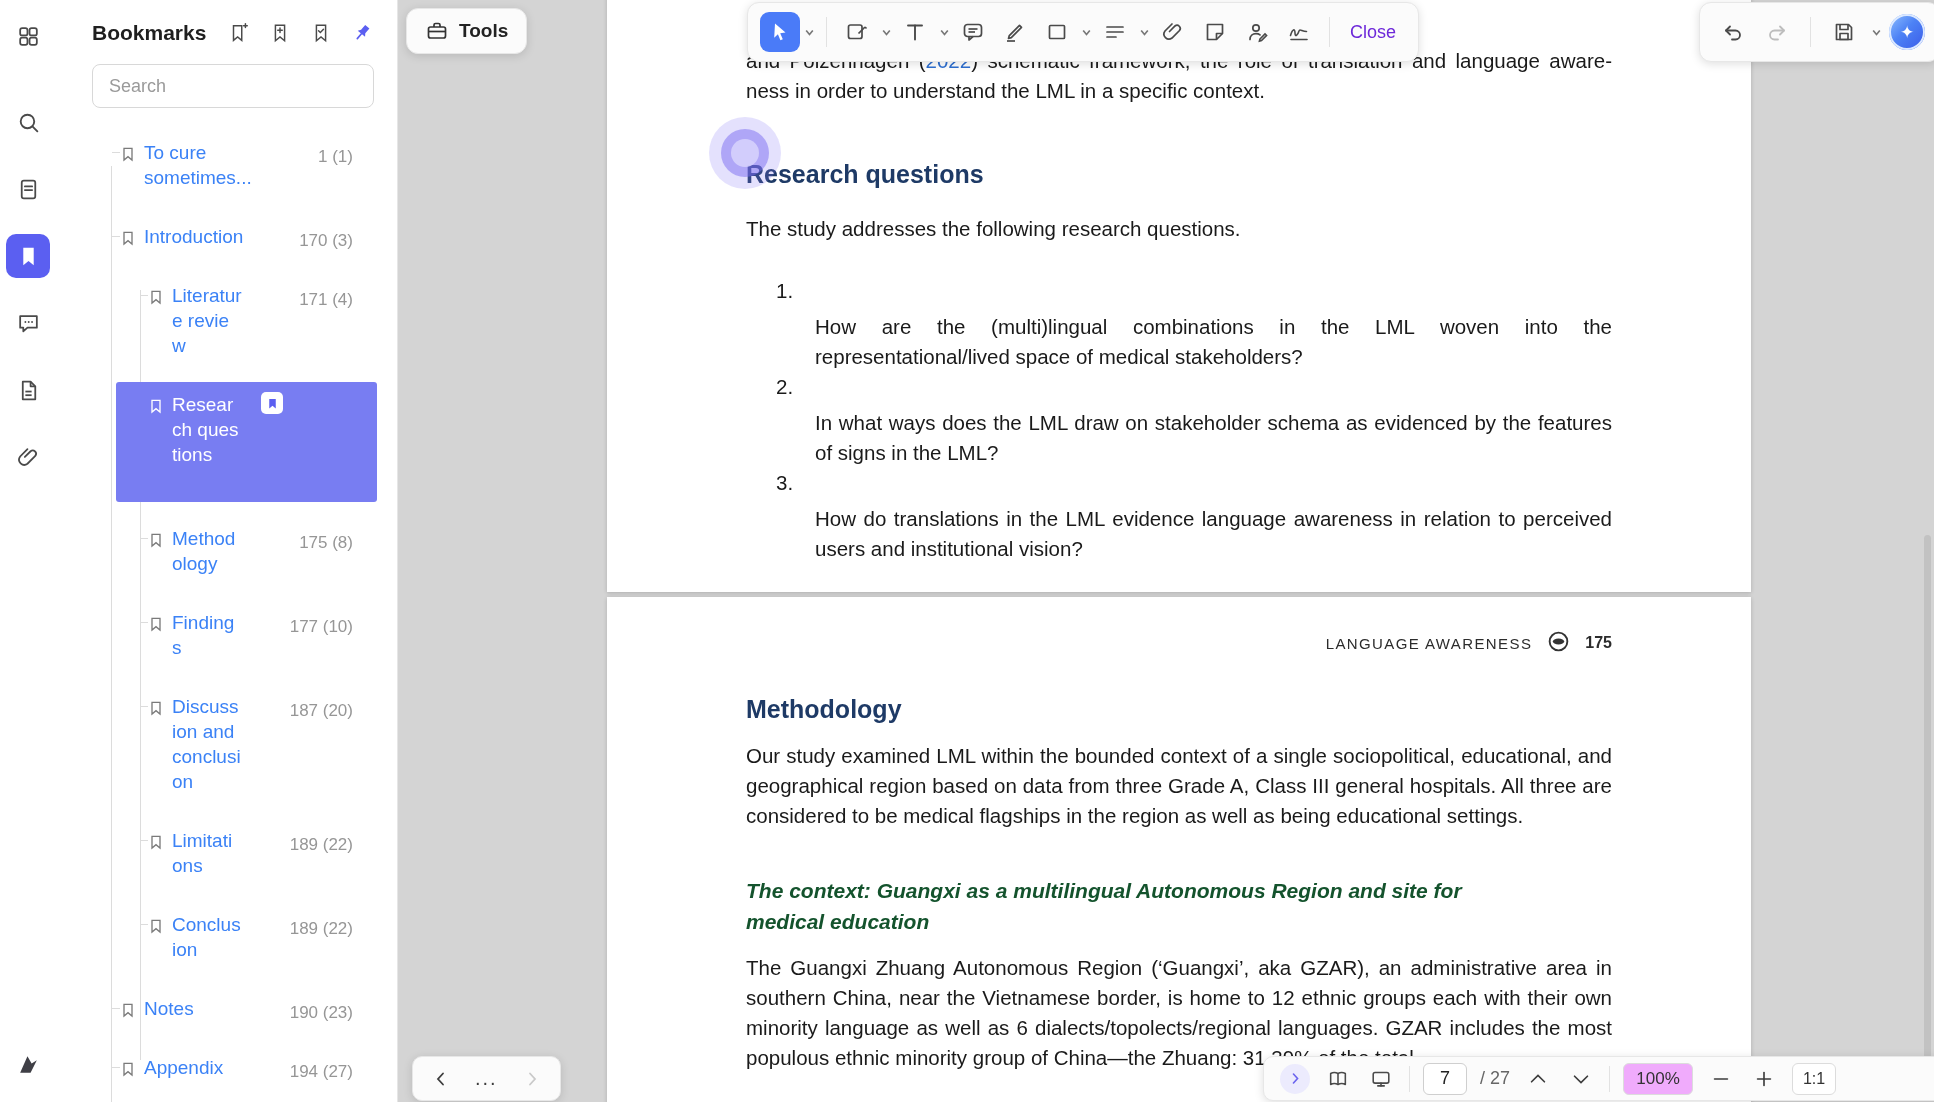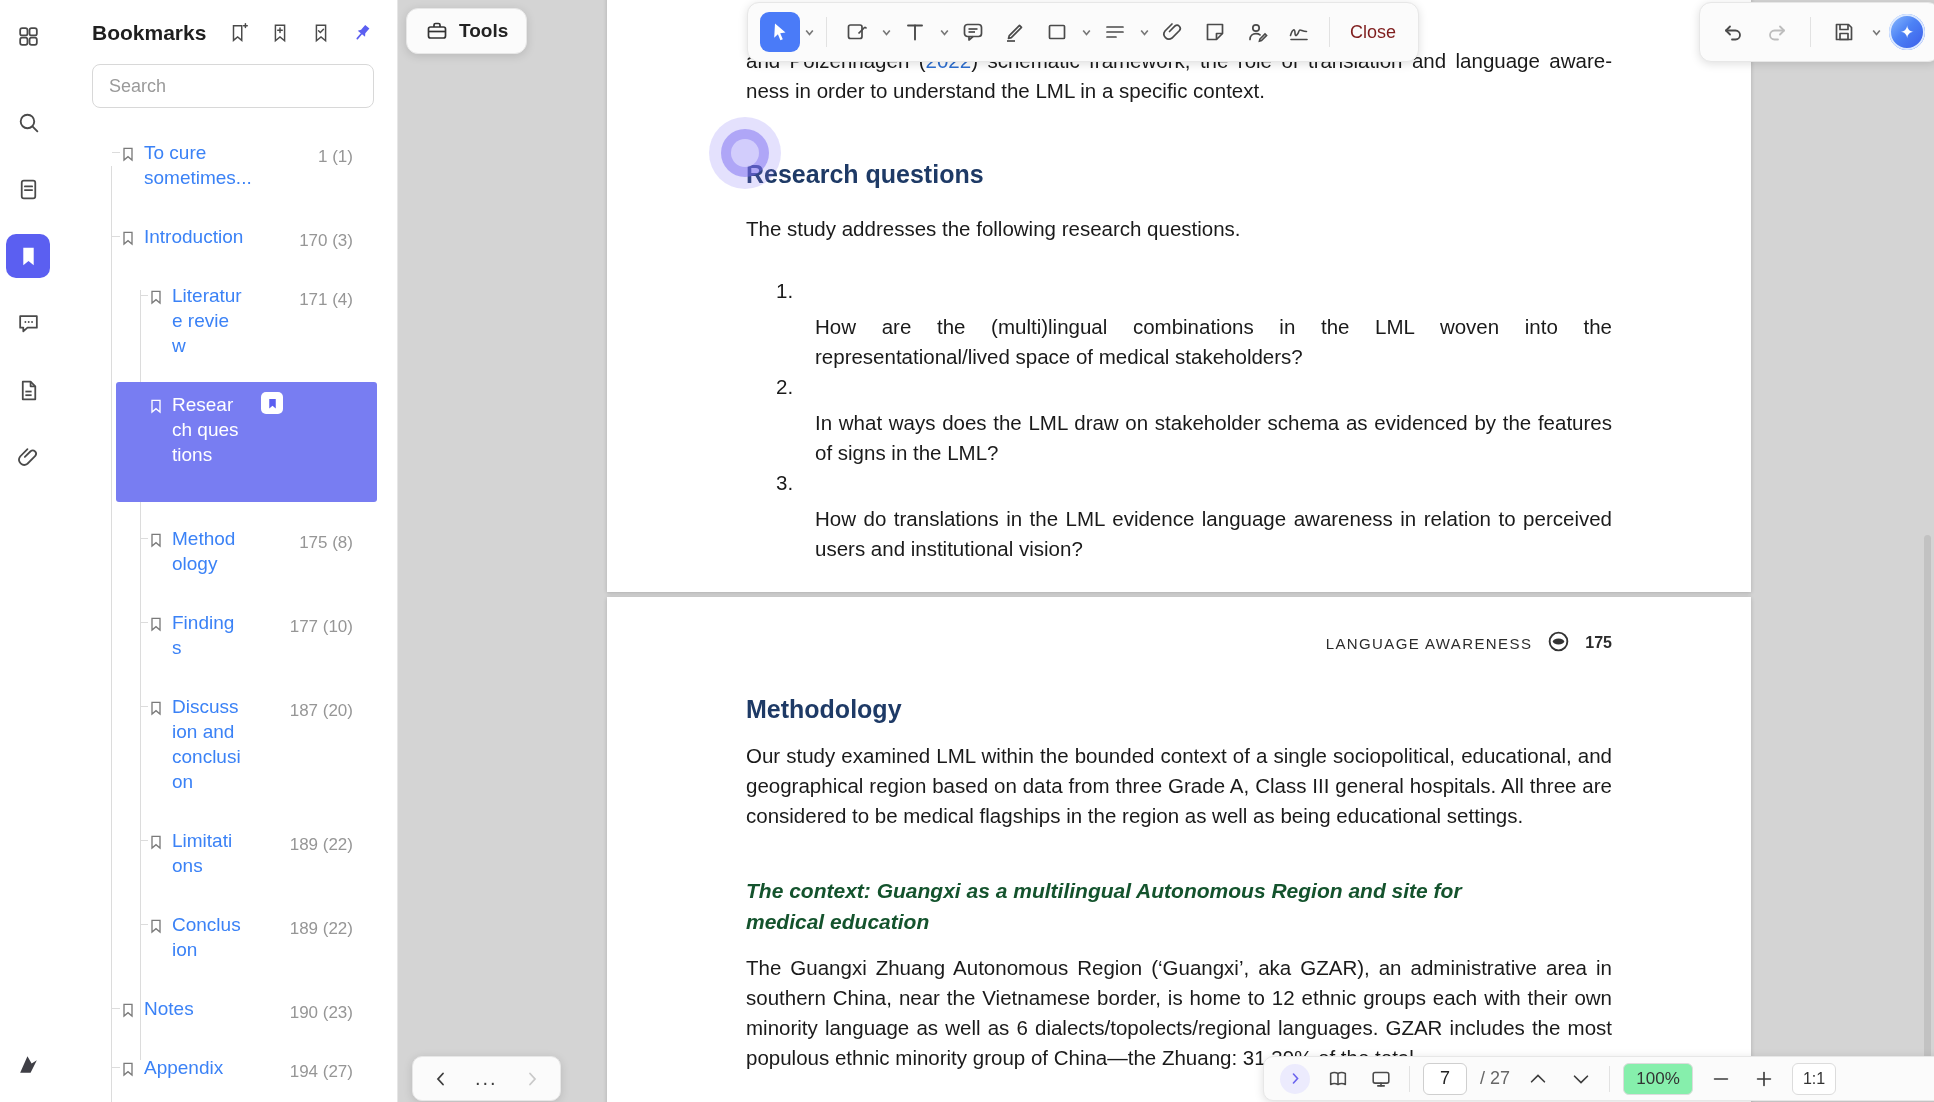--- a/index.html
+++ b/index.html
@@ -104,21 +104,21 @@
   .tools-btn svg { width:24px; height:24px; }
 
   .tbar { left:747px; top:2px; height:60px; padding:0 12px; gap:2px; }
   .tool { width:40px; height:40px; border-radius:9px; display:flex; align-items:center;
           justify-content:center; cursor:pointer; }
   .tool svg { width:24px; height:24px; }
   .tool.active { background:#4a7bf8; }
   .caret { width:14px; height:40px; display:flex; align-items:center; justify-content:center; cursor:pointer; }
   .caret svg { width:11px; height:11px; }
   .vdiv { width:1px; height:30px; background:#e2e2e2; margin:0 8px; }
-  .close-btn { border:none; background:transparent; font-size:18px; color:#7f1d1d;
+  .close-btn { border:none; background:transparent; font-size:18px; color:#6d28d9;
                padding:0 10px; cursor:pointer; font-family:"Liberation Sans",sans-serif;text-align:center; }
 
   .trbar { right:-6px; top:2px; height:60px; padding:0 14px; gap:6px; }
   .trbar .tool { width:38px; }
   .ai-btn { width:36px; height:36px; border-radius:50%; border:none; cursor:pointer;
             background:linear-gradient(135deg,#8fc0ff 0%,#4d82f5 45%,#3a5ae8 100%);
             color:#fff; font-size:17px; display:flex; align-items:center; justify-content:center;
             box-shadow:0 0 0 2px #dce9ff inset; }
 
   .mini-nav { left:412px; top:1056px; height:45px; border-radius:10px; padding:0 20px; gap:26px; }
@@ -131,21 +131,21 @@
                  justify-content:center; width:30px; height:30px; }
   .pager .pbtn svg { width:22px; height:22px; }
   .circ { width:30px; height:30px; border-radius:50%; background:#ecebfd; display:flex;
           align-items:center; justify-content:center; cursor:pointer; }
   .circ svg { width:13px; height:13px; }
   .pgdiv { width:1px; height:26px; background:#e2e2e2; }
   .page-input { width:44px; height:32px; border:1px solid #cfcfcf; border-radius:6px; text-align:center;
                 font-size:18px; color:#222; background:#fff; outline:none;
                 font-family:"Liberation Sans",sans-serif; }
   .ptotal { font-size:18px; color:#666; white-space:nowrap; }
-  .zoom-box { min-width:70px; height:32px; border:1px solid #dcdcdc; border-radius:6px; background:#86efac;
+  .zoom-box { min-width:70px; height:32px; border:1px solid #dcdcdc; border-radius:6px; background:#f0abfc;
               display:flex; align-items:center; justify-content:center; font-size:17px; color:#333; cursor:pointer; }
   .fit-box { width:44px; height:32px; border:1px solid #dcdcdc; border-radius:6px; background:#fff;
              display:flex; align-items:center; justify-content:center; font-size:16px; color:#333; cursor:pointer;text-align:right; }
 </style>
 </head>
 <body>
 
 <nav class="rail">
   <button class="rail-btn first">
     <svg viewBox="0 0 24 24" fill="none" stroke="#4a4a4a" stroke-width="1.7">

